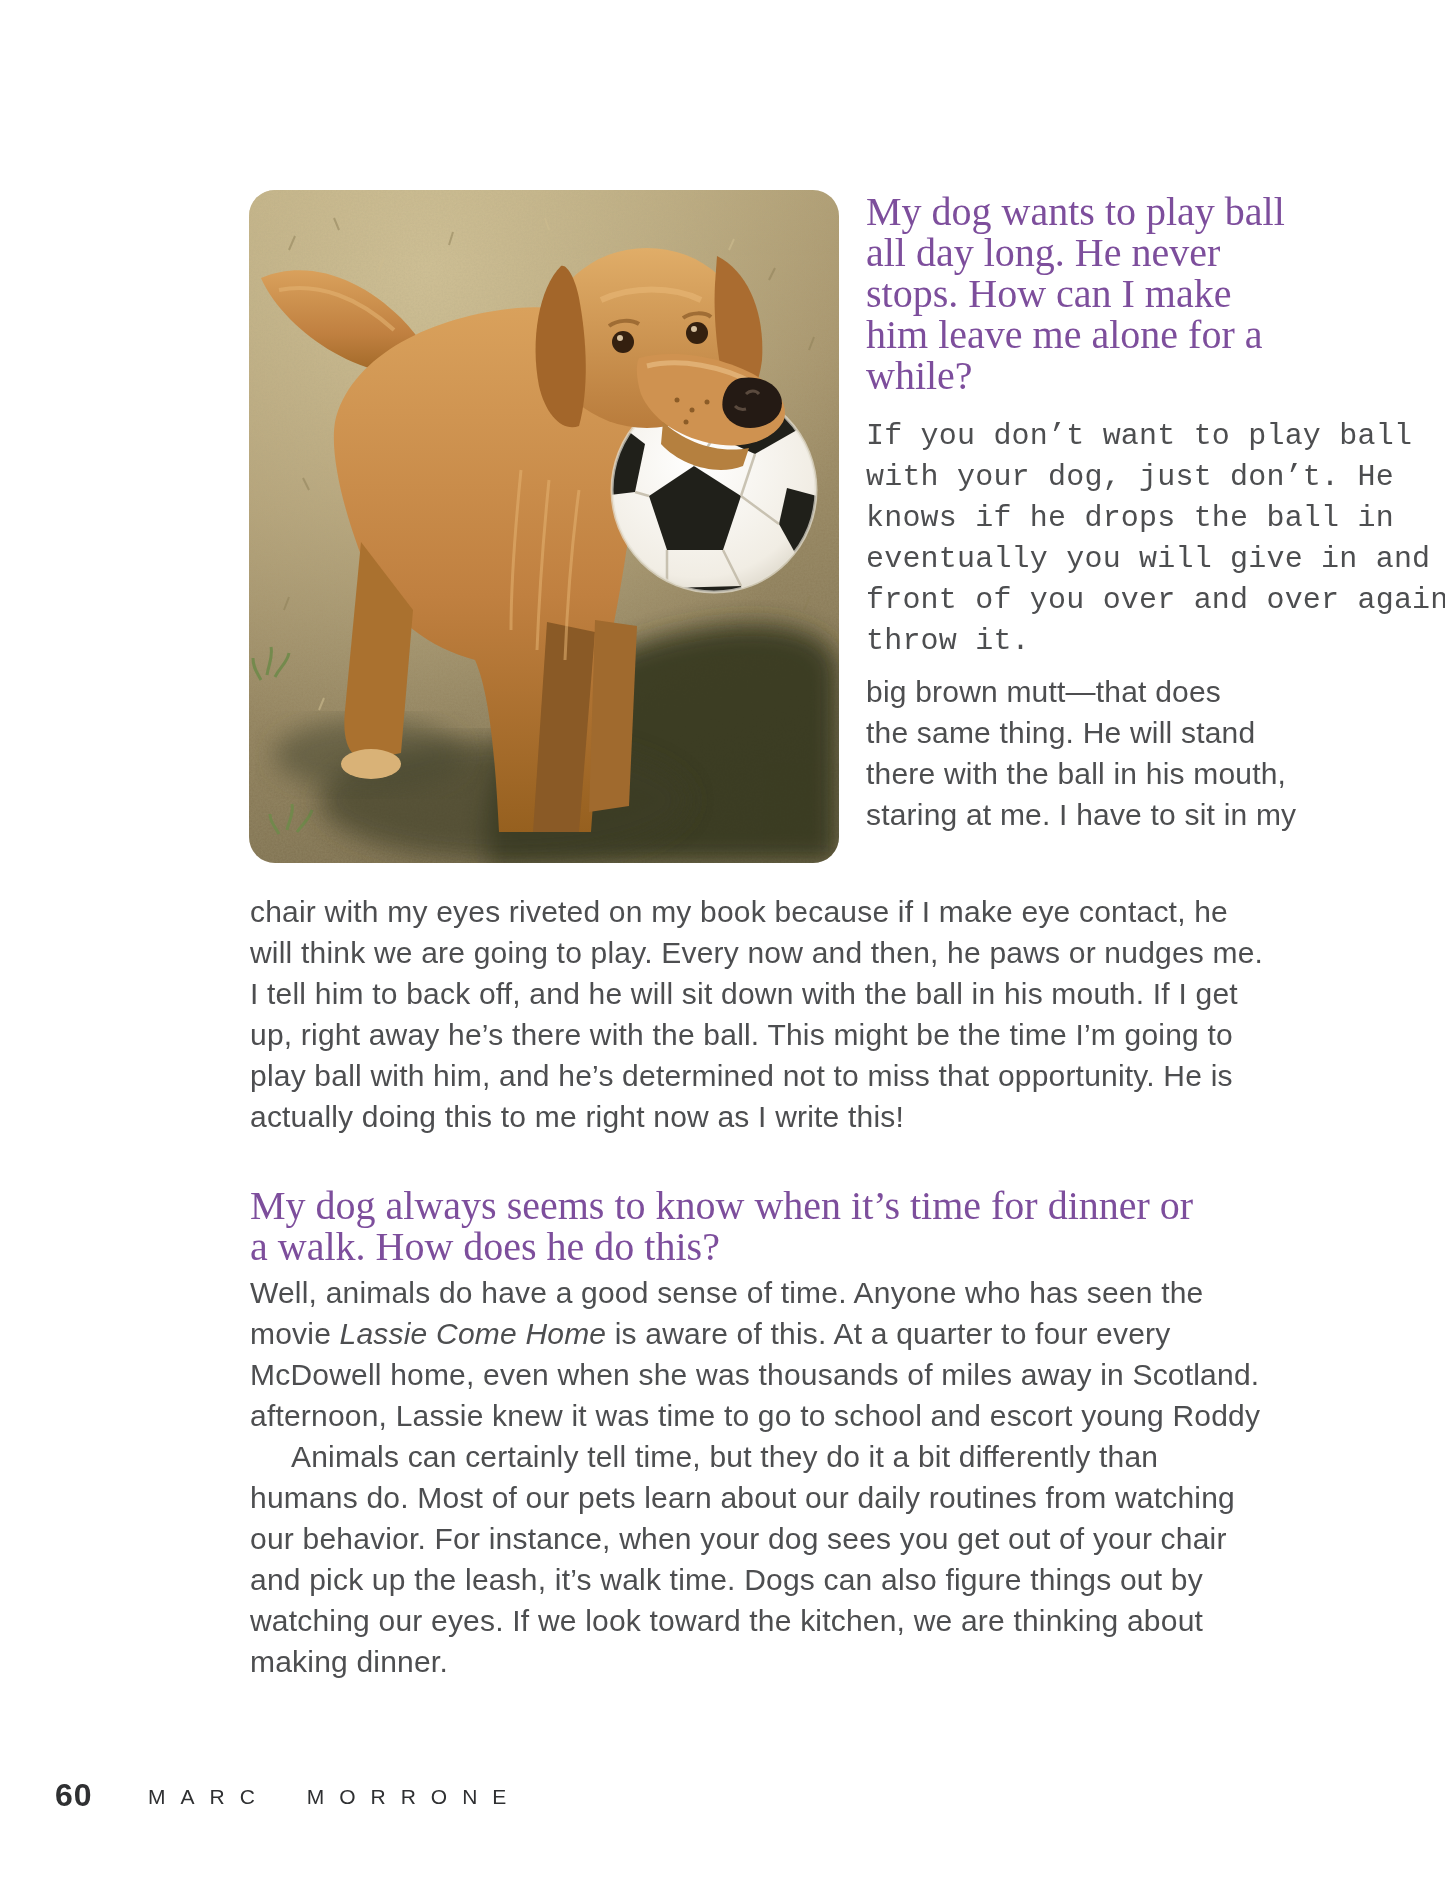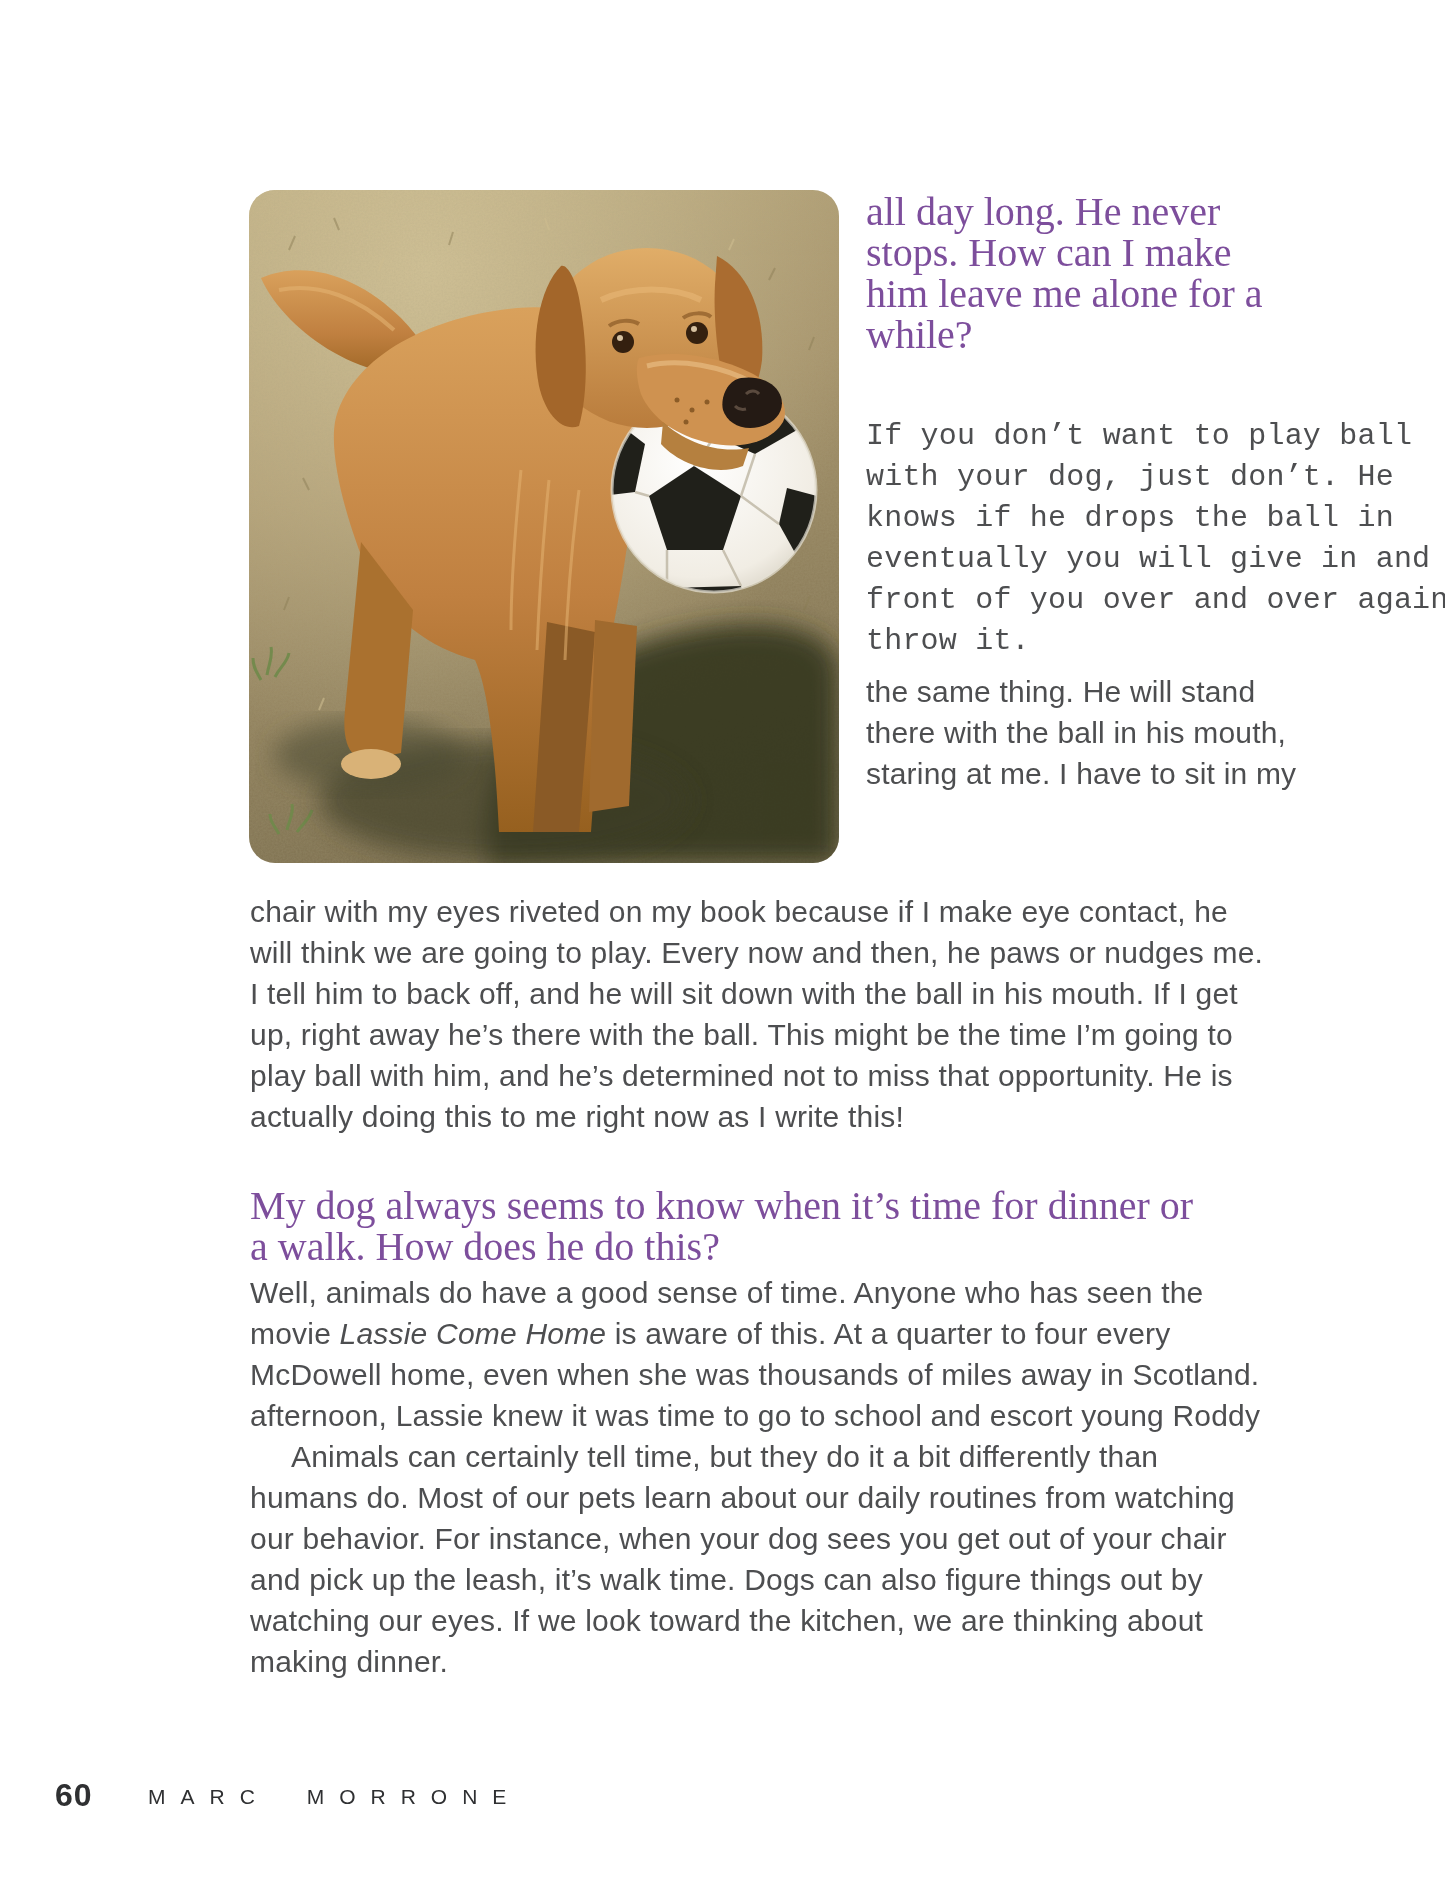--- a/index.html
+++ b/index.html
@@ -177,35 +177,37 @@
 
         <path d="M492,188 C512,185 528,194 532,207 C536,220 527,233 510,237 C493,241 478,233 474,220 C471,207 479,190 492,188 Z" fill="#241a14"></path>
         <path d="M497,204 c4,-4 10,-4 13,0 M486,216 c3,3 7,4 11,3" stroke="#5a4a3e" stroke-width="3" fill="none"></path>
 
         <path d="M414,232 C436,252 468,264 500,258 L494,276 C468,286 432,276 412,254 Z" fill="#b5803f"></path>
       </g>
     </svg>
   </div>
 
   <section class="heading qa1-heading">
+      <div class="bline">My dog wants to play ball</div>
       <div class="bline">all day long. He never</div>
       <div class="bline">stops. How can I make</div>
       <div class="bline">him leave me alone for a</div>
       <div class="bline">while?</div>
     </section>
 
   <section class="bodytext qa1-col-p1">
       <div class="bline">If you don’t want to play ball</div>
       <div class="bline">with your dog, just don’t. He</div>
       <div class="bline">knows if he drops the ball in</div>
       <div class="bline">eventually you will give in and</div>
       <div class="bline">front of you over and over again,</div>
       <div class="bline">throw it.</div>
     </section>
   <section class="bodytext qa1-col-p2">
+      <div class="bline">big brown mutt—that does</div>
       <div class="bline">the same thing. He will stand</div>
       <div class="bline">there with the ball in his mouth,</div>
       <div class="bline">staring at me. I have to sit in my</div>
     </section>
 
   <section class="bodytext qa1-full">
       <div class="bline">chair with my eyes riveted on my book because if I make eye contact, he</div>
       <div class="bline">will think we are going to play. Every now and then, he paws or nudges me.</div>
       <div class="bline">I tell him to back off, and he will sit down with the ball in his mouth. If I get</div>
       <div class="bline">up, right away he’s there with the ball. This might be the time I’m going to</div>

